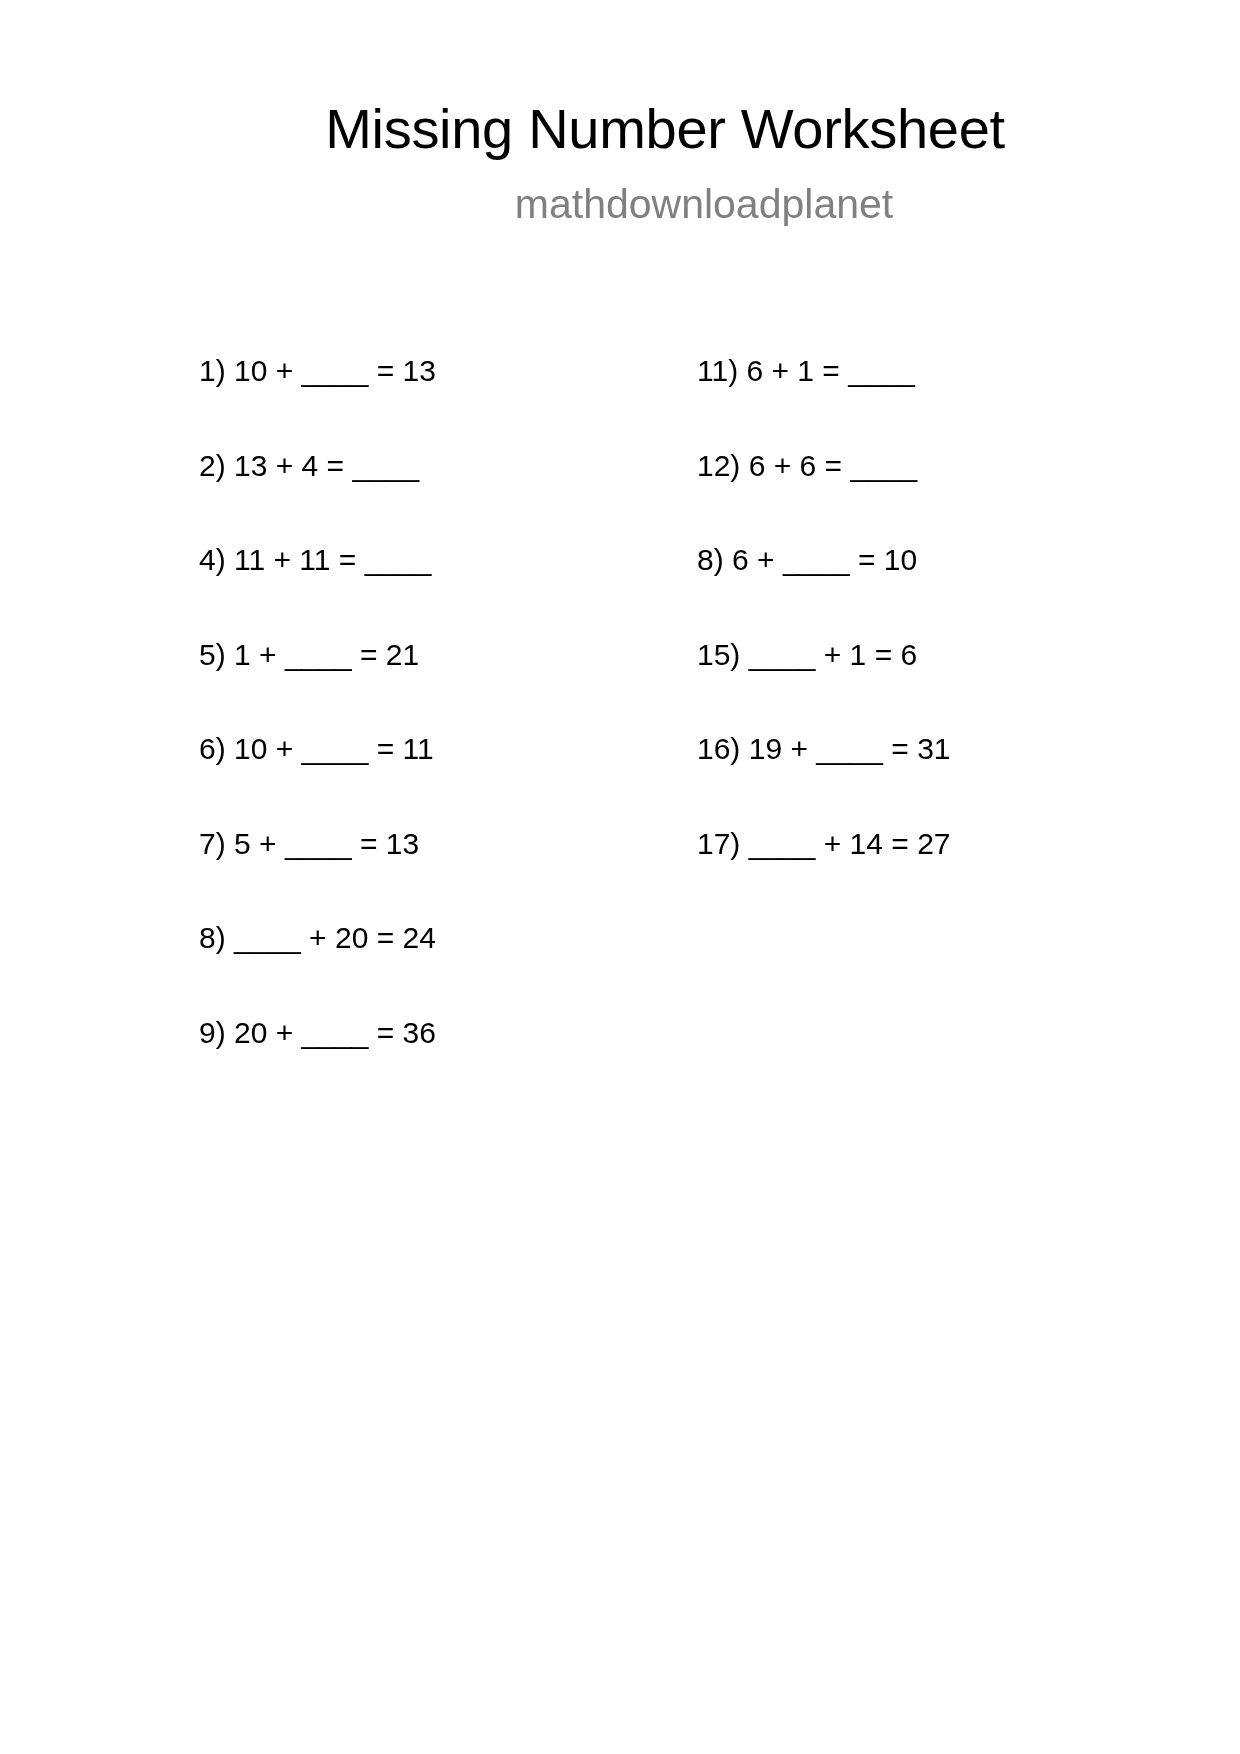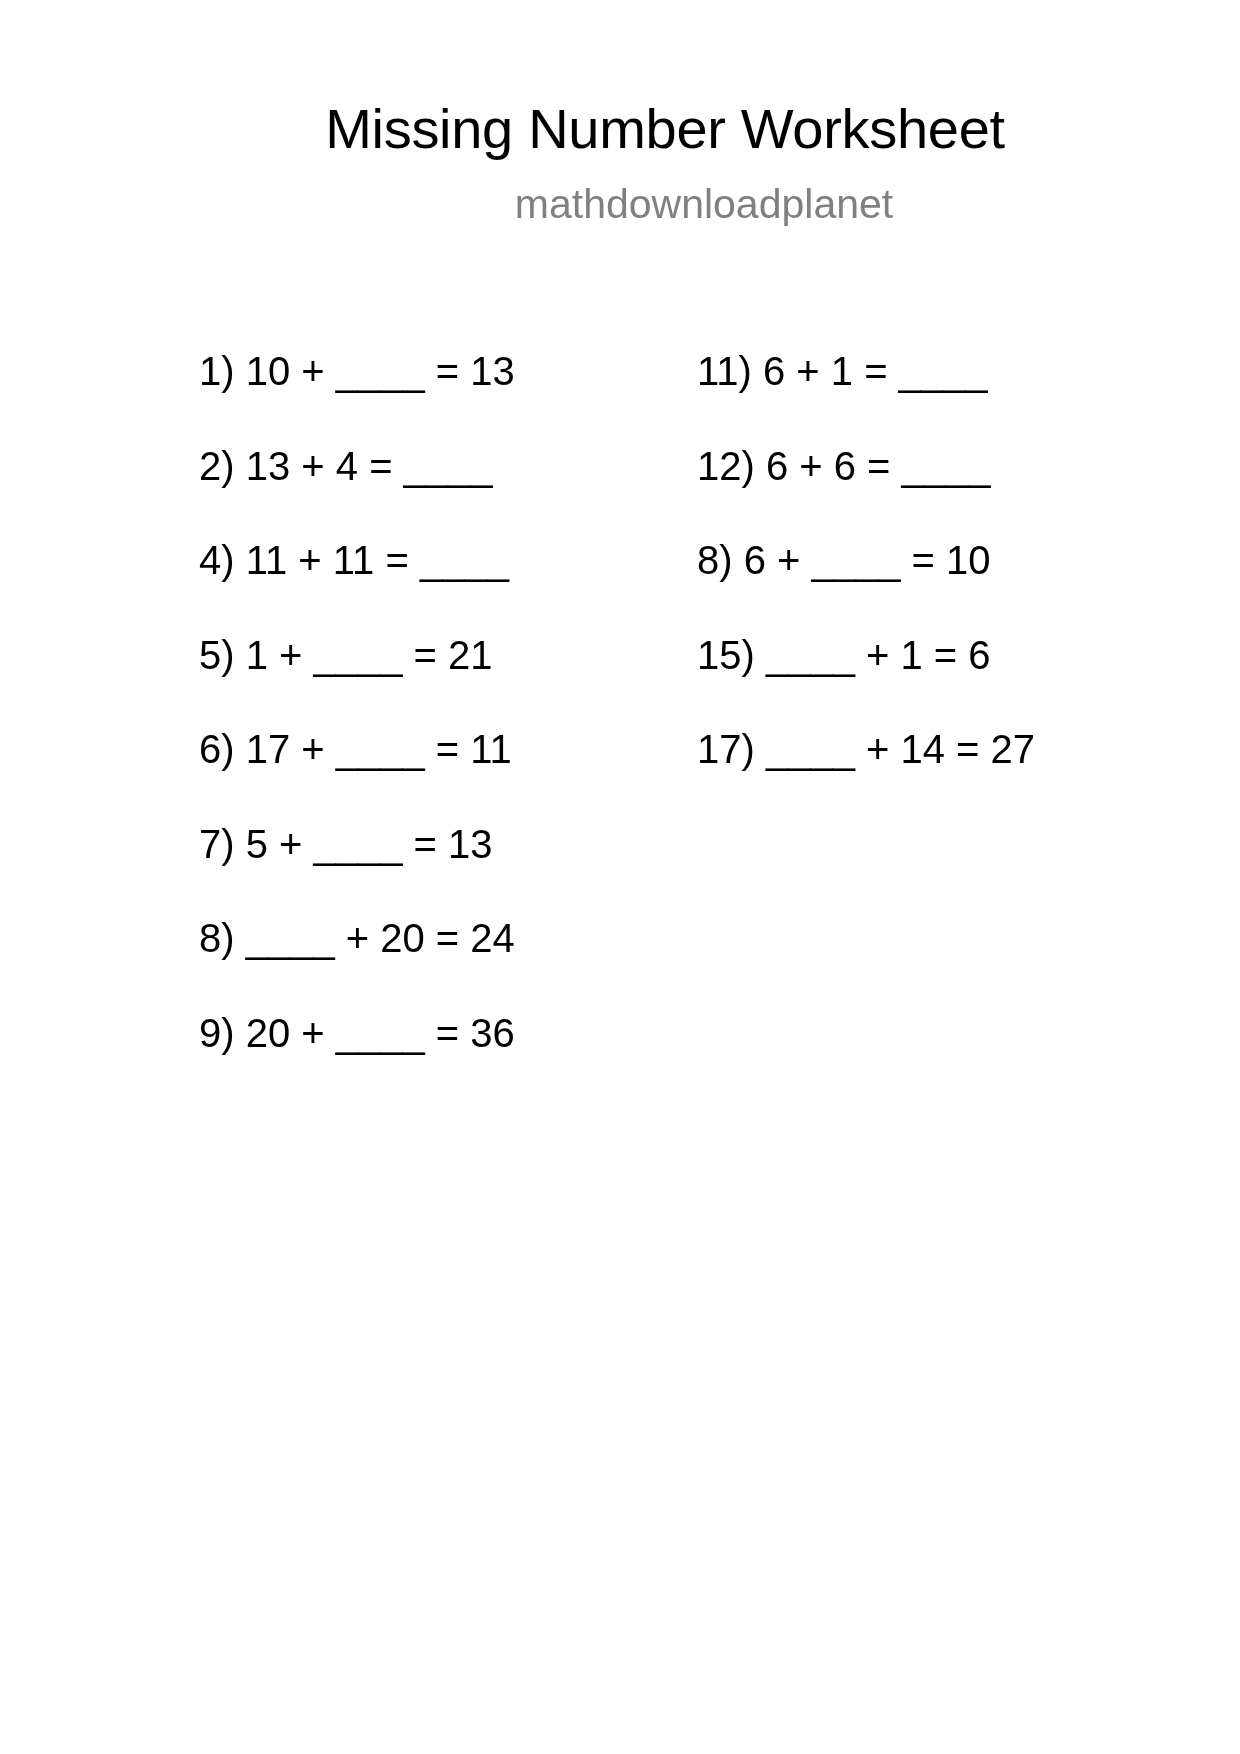--- a/index.html
+++ b/index.html
@@ -38,42 +38,43 @@
       white-space: nowrap;
     }
     .column {
       position: absolute;
       top: 347px;
     }
     .col-left { left: 199px; }
     .col-right { left: 697px; }
     .problem {
       height: 94.5px;
-      font-size: 40px;
+      font-size: 30px;
       line-height: 48px;
       white-space: nowrap;
     }
     .problem span { white-space: pre; }
   </style>
 </head>
 <body>
 
 <div class="title">Missing Number Worksheet</div>
 <div class="subtitle">mathdownloadplanet</div>
 
 <div class="column col-left">
   <div class="problem"><span>1)</span><span> 10 + ____ = 13</span></div>
   <div class="problem"><span>2)</span><span> 13 + 4 = ____</span></div>
   <div class="problem"><span>4)</span><span> 11 + 11 = ____</span></div>
   <div class="problem"><span>5)</span><span> 1 + ____ = 21</span></div>
-  <div class="problem"><span>6)</span><span> 17 + ____ = 11</span></div>
+  <div class="problem"><span>6)</span><span> 10 + ____ = 11</span></div>
   <div class="problem"><span>7)</span><span> 5 + ____ = 13</span></div>
   <div class="problem"><span>8)</span><span> ____ + 20 = 24</span></div>
   <div class="problem"><span>9)</span><span> 20 + ____ = 36</span></div>
 </div>
 
 <div class="column col-right">
   <div class="problem"><span>11)</span><span> 6 + 1 = ____</span></div>
   <div class="problem"><span>12)</span><span> 6 + 6 = ____</span></div>
   <div class="problem"><span>8)</span><span> 6 + ____ = 10</span></div>
   <div class="problem"><span>15)</span><span> ____ + 1 = 6</span></div>
+  <div class="problem"><span>16)</span><span> 19 + ____ = 31</span></div>
   <div class="problem"><span>17)</span><span> ____ + 14 = 27</span></div>
 </div>
 
 </body></html>

